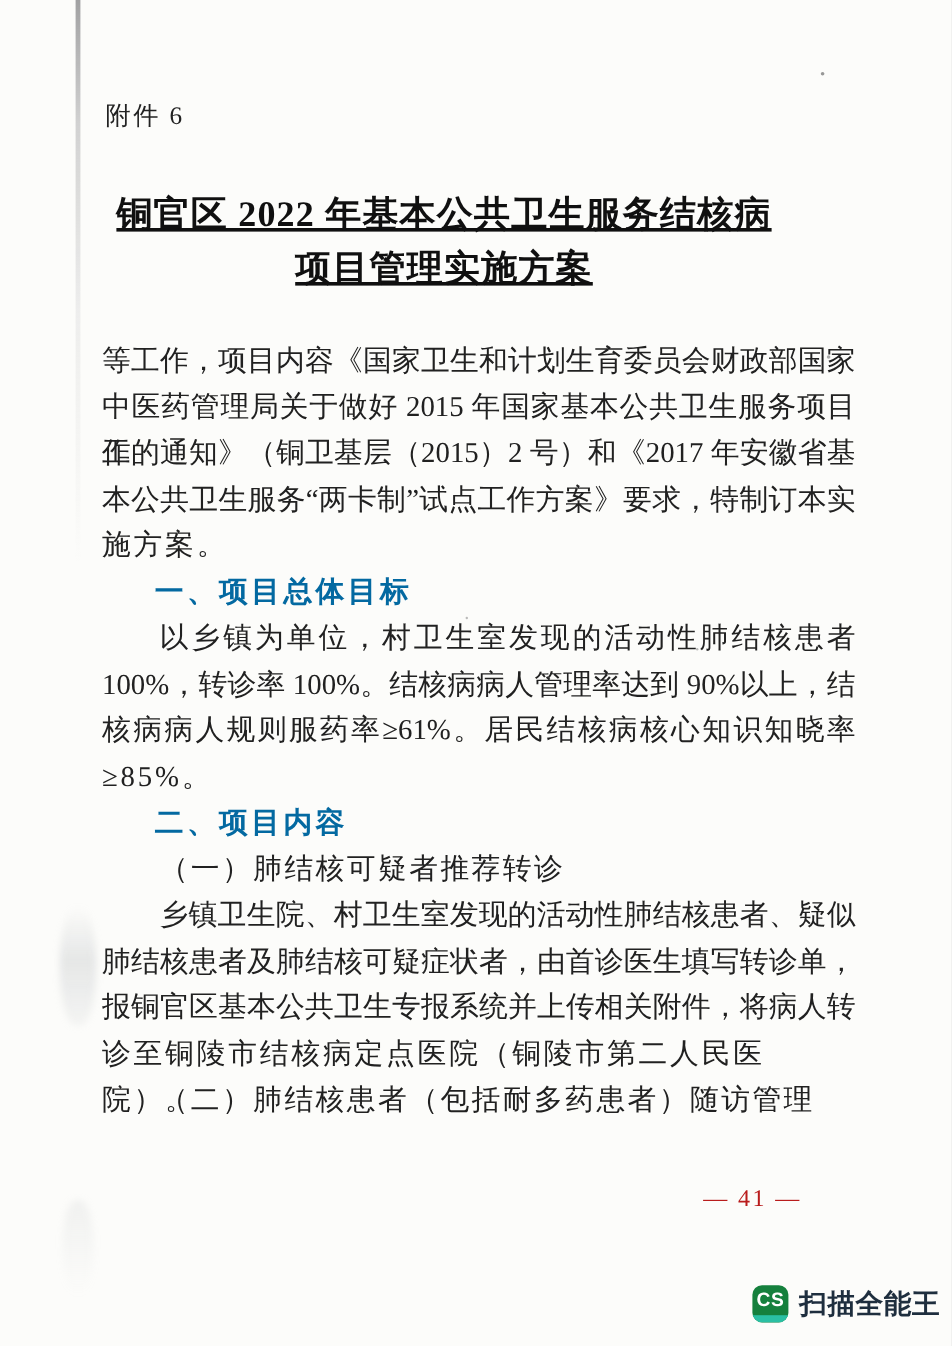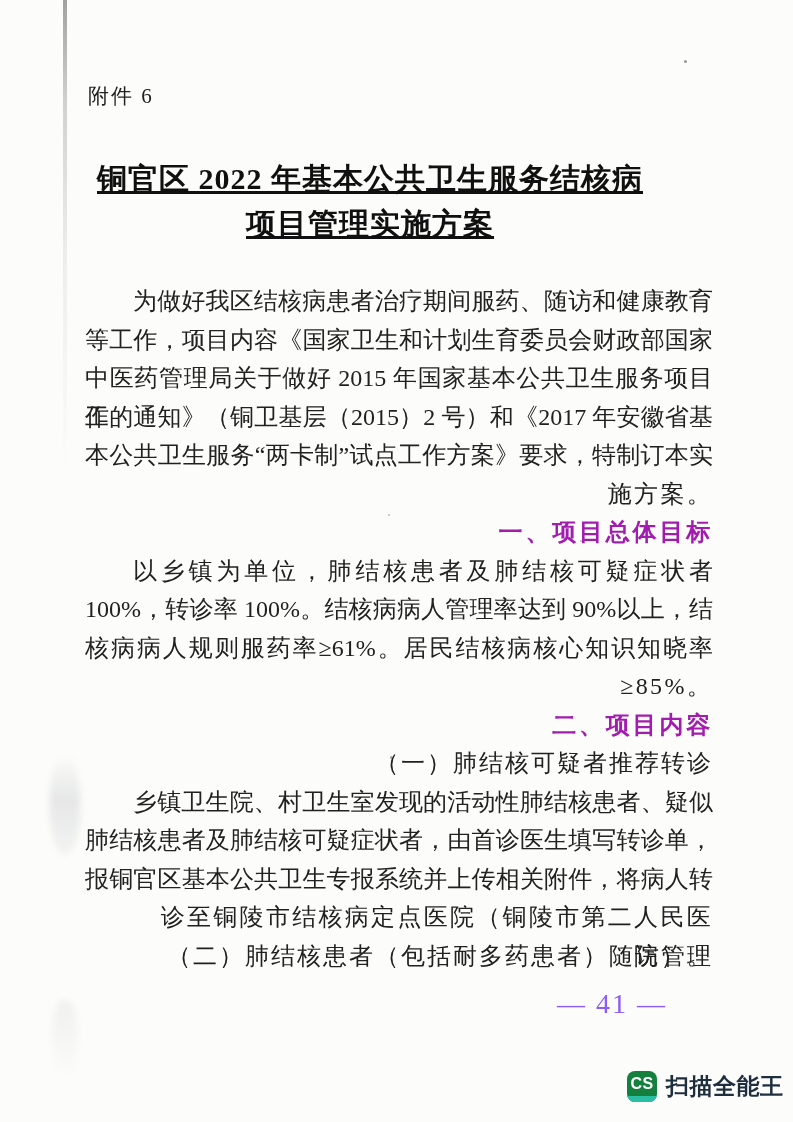--- a/index.html
+++ b/index.html
@@ -44,35 +44,35 @@
   .title{
     position:absolute;left:60px;top:156px;width:620px;
     text-align:center;font-weight:700;color:#101010;
     font-size:30px;line-height:45px;letter-spacing:1px;text-decoration:underline;
   }
   .body-block{
     position:absolute;left:85px;top:282px;width:628px;
   }
   .ln{
     height:38.5px;line-height:38.5px;
-    font-size:24px;color:#212121;text-align:right;
+    font-size:24px;color:#212121;
   }
   .fill{text-align:justify;text-align-last:justify;}
   .indent{text-indent:48px;}
   .short{letter-spacing:2.3px;}
   .heading{
     font-family:"Liberation Sans","DejaVu Sans",sans-serif;
-    font-weight:700;font-size:24px;color:#a21caf;
+    font-weight:700;font-size:24px;color:#0369a1;
     text-indent:44px;letter-spacing:2.8px;
   }
   .sub{text-indent:48px;letter-spacing:2px;font-family:Liberation Serif, serif;}
 
   .page-number{
-    position:absolute;left:557px;top:988px;width:110px;
-    font-size:28px;color:#8b5cf6;letter-spacing:2px;
+    position:absolute;left:586px;top:988px;width:110px;
+    font-size:20px;color:#b91c1c;letter-spacing:2px;
   }
 
   
   .watermark{
     position:absolute;left:627px;top:1071px;
     display:flex;align-items:center;gap:9px;
   }
   .cs-icon{
     position:relative;width:30px;height:31px;
     border-radius:8px;background:#15803d;overflow:hidden;flex:0 0 auto;
@@ -106,28 +106,27 @@
   <div class="speck s5"></div>
 
   <div class="attachment">附件 6</div>
 
   <div class="title">
     <div>铜官区 2022 年基本公共卫生服务结核病</div>
     <div>项目管理实施方案</div>
   </div>
 
   <div class="body-block">
-    <div class="ln fill indent">为做好我区结核病患者治疗期间服药、随访和健康教育</div>
     <div class="ln fill">等工作，项目内容《国家卫生和计划生育委员会财政部国家</div>
     <div class="ln fill">中医药管理局关于做好 2015 年国家基本公共卫生服务项目工</div>
     <div class="ln fill">作的通知》（铜卫基层（2015）2 号）和《2017 年安徽省基</div>
     <div class="ln fill">本公共卫生服务“两卡制”试点工作方案》要求，特制订本实</div>
     <div class="ln short">施方案。</div>
     <div class="ln heading">一、项目总体目标</div>
-    <div class="ln fill indent">以乡镇为单位，肺结核患者及肺结核可疑症状者</div>
+    <div class="ln fill indent">以乡镇为单位，村卫生室发现的活动性肺结核患者</div>
     <div class="ln fill">100%，转诊率 100%。结核病病人管理率达到 90%以上，结</div>
     <div class="ln fill">核病病人规则服药率≥61%。居民结核病核心知识知晓率</div>
     <div class="ln short">≥85%。</div>
     <div class="ln heading">二、项目内容</div>
     <div class="ln sub">（一）肺结核可疑者推荐转诊</div>
     <div class="ln fill indent">乡镇卫生院、村卫生室发现的活动性肺结核患者、疑似</div>
     <div class="ln fill">肺结核患者及肺结核可疑症状者，由首诊医生填写转诊单，</div>
     <div class="ln fill">报铜官区基本公共卫生专报系统并上传相关附件，将病人转</div>
     <div class="ln short">诊至铜陵市结核病定点医院（铜陵市第二人民医院）。</div>
     <div class="ln sub">（二）肺结核患者（包括耐多药患者）随访管理</div>

